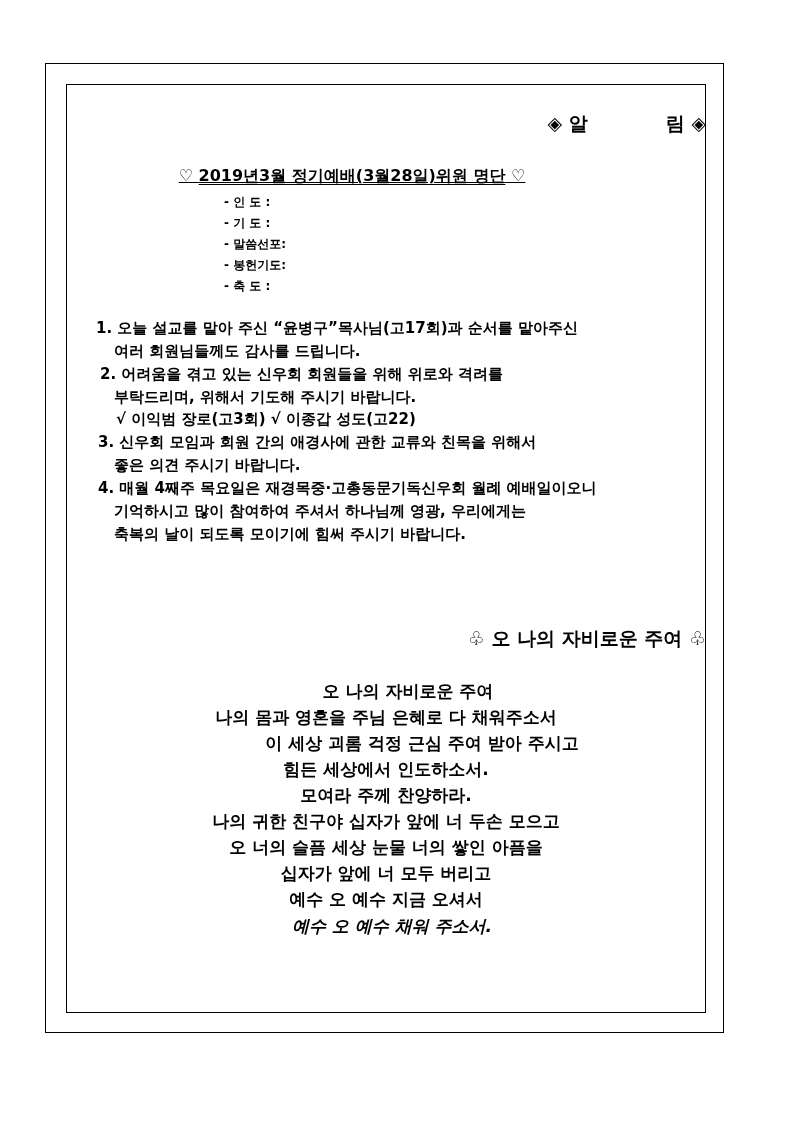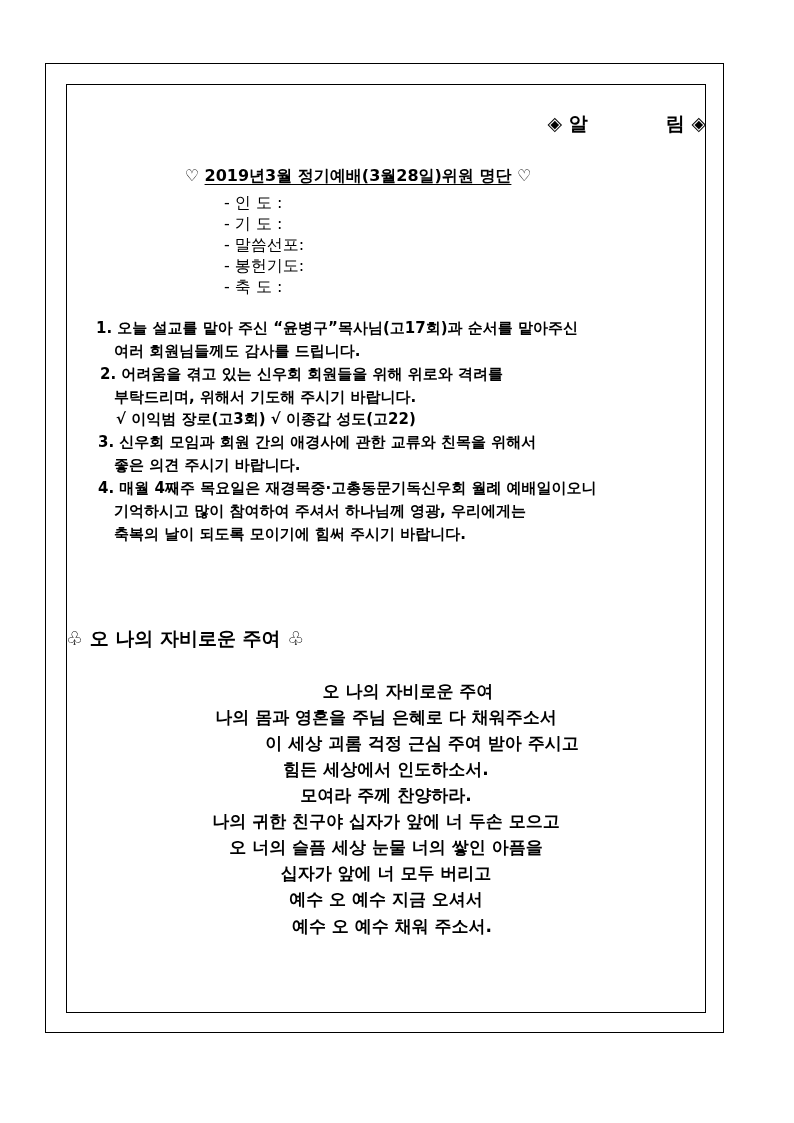--- a/index.html
+++ b/index.html
@@ -47,46 +47,47 @@
       width: 640px;
       text-align: right;
       font-size: 19px;
       font-weight: bold;
       line-height: 26px;
     }
     .title .gap { display: inline-block; width: 78px; }
     .subtitle {
       position: absolute;
       top: 164px;
-      left: 66px;
+      left: 60px;
       width: 584px;
       text-align: center;
       font-size: 16px;
       font-weight: bold;
       line-height: 24px;
+      text-decoration: underline;
     }
     .subtitle .u { text-decoration: underline; text-underline-offset: 3px; }
     .role-list {
       position: absolute;
       left: 224px;
       top: 192px;
     }
     .role {
-      font-size: 16px;
-      font-weight: normal;
+      font-size: 12px;
+      font-weight: bold;
       line-height: 21px;
       height: 21px;
       white-space: nowrap;
     }
     .hymn-title {
       position: absolute;
       top: 625px;
       left: 66px;
       width: 640px;
-      text-align: left;
+      text-align: right;
       font-size: 19px;
       font-weight: bold;
       line-height: 26px;
     }
     .lyric {
       position: absolute;
       left: 66px;
       width: 640px;
       text-align: center;
       font-size: 17px;
@@ -143,13 +144,13 @@
 
 <div class="lyric" style="top:678px; padding-left:44px; box-sizing:border-box;">오 나의 자비로운 주여</div>
 <div class="lyric" style="top:704px;">나의 몸과 영혼을 주님 은혜로 다 채워주소서</div>
 <div class="lyric" style="top:730px;padding-left:36px;">이 세상 괴롬 걱정 근심 주여 받아 주시고</div>
 <div class="lyric" style="top:756px;">힘든 세상에서 인도하소서.</div>
 <div class="lyric" style="top:782px;">모여라 주께 찬양하라.</div>
 <div class="lyric" style="top:808px;">나의 귀한 친구야 십자가 앞에 너 두손 모으고</div>
 <div class="lyric" style="top:834px;">오 너의 슬픔 세상 눈물 너의 쌓인 아픔을</div>
 <div class="lyric" style="top:860px;">십자가 앞에 너 모두 버리고</div>
 <div class="lyric" style="top:886px;">예수 오 예수 지금 오셔서</div>
-<div class="lyric" style="top:913px; padding-left:12px; box-sizing:border-box;">예수 오 예수 채워 주소서.</div>
+<div class="lyric" style="top:913px; padding-left:12px; box-sizing:border-box;font-style:italic;">예수 오 예수 채워 주소서.</div>
 
 </body></html>

